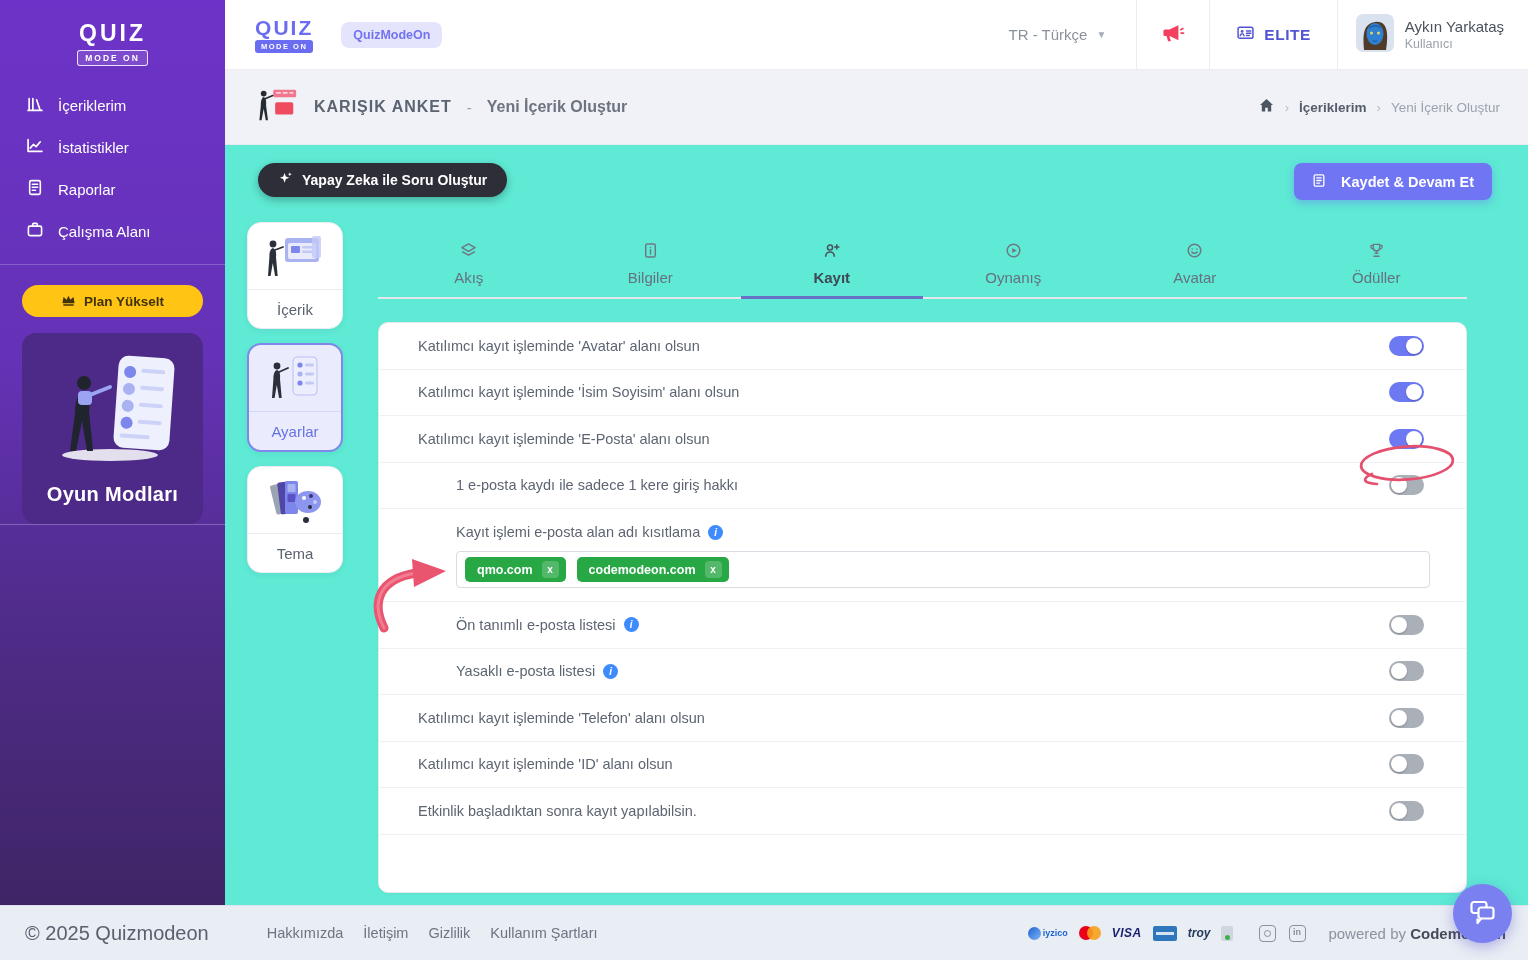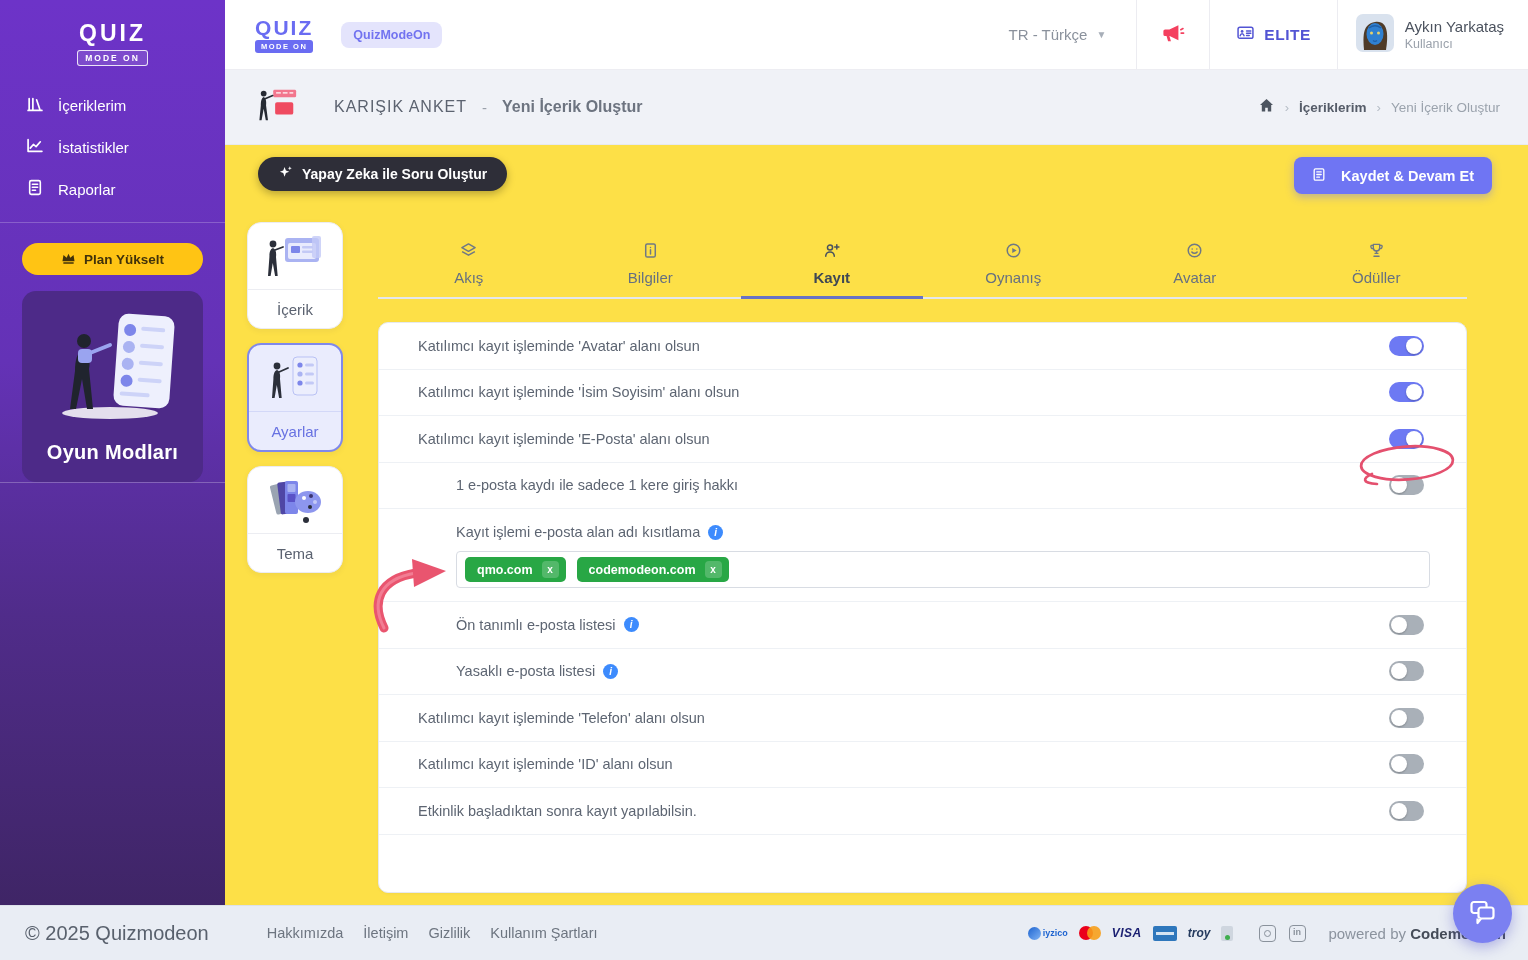--- a/index.html
+++ b/index.html
@@ -1,17 +1,17 @@
 <!DOCTYPE html>
 <html><head>
 <meta charset="utf-8">
 <style>
   * { box-sizing: border-box; margin: 0; padding: 0; }
   body { font-family: "Liberation Sans", sans-serif; background:#f3f4f8; }
-  .app { position:relative; width:1528px; height:960px; overflow:hidden; background:#fde047; }
+  .app { position:relative; width:1528px; height:960px; overflow:hidden; background:#5eead4; }
 
   
   .sidebar { position:absolute; left:0; top:0; width:225px; height:905px; color:#fff;
     background:linear-gradient(180deg,#6d33c8 0%,#6432b6 40%,#502c8a 68%,#3f2566 100%);
     display:flex; flex-direction:column; }
   .sb-logo { padding:20px 0 12px; text-align:center; }
   .sb-logo .q { font-size:23px; font-weight:bold; letter-spacing:3px; }
   .sb-logo .m { display:inline-block; margin-top:3px; font-size:8.5px; font-weight:bold; letter-spacing:2px;
     padding:2px 7px; border:1px solid rgba(255,255,255,.85); border-radius:3px; background:rgba(255,255,255,.12); }
   .sb-nav { padding:6px 0 12px; }
@@ -45,31 +45,31 @@
   .elite { display:flex; align-items:center; gap:9px; color:#5254d4; font-weight:bold; font-size:15.5px;
     letter-spacing:.5px; padding:0 26px; cursor:pointer; }
   .user { display:flex; align-items:center; gap:11px; padding:0 24px 0 18px; cursor:pointer; }
   .user-name { color:#4b525e; font-size:15px; }
   .user-role { color:#9aa1ab; font-size:12.5px; margin-top:2px; }
 
   
   .pagebar { position:absolute; left:225px; top:70px; width:1303px; height:75px; background:#f0f2f7;
     border-bottom:1px solid #e7eaef; display:flex; align-items:center; }
   .pt-wrap { display:flex; align-items:center; gap:15px; margin-left:32px; }
-  .page-title { color:#5c6370; font-size:16px; font-weight:normal; letter-spacing:1px;margin-left:20px; }
+  .page-title { color:#5c6370; font-size:16px; font-weight:bold; letter-spacing:1px; }
   .page-dash { color:#9aa1ab; font-size:15px; }
   .page-sub { color:#6d7480; font-size:16px; font-weight:bold; }
   .breadcrumb { margin-left:auto; margin-right:28px; display:flex; align-items:center; gap:10px; font-size:13.5px; }
   .bc-sep { color:#b6bdc6; font-size:13px; }
   .bc-link { color:#555c68; font-weight:bold; cursor:pointer; }
   .bc-cur { color:#9ba3ad; }
 
   
   .content { position:absolute; left:225px; top:145px; width:1303px; height:760px; }
-  .actions { position:absolute; top:12px; left:33px; right:36px; display:flex; justify-content:space-between; }
+  .actions { position:absolute; top:18px; left:33px; right:36px; display:flex; justify-content:space-between; }
   .ai-btn { display:flex; align-items:center; gap:9px; background:#2e2e38; color:#fff; font-size:14px; font-weight:bold;
     height:34px; padding:0 20px; border-radius:17px; border:none; cursor:pointer; box-shadow:0 3px 8px rgba(0,0,0,.28);
     font-family:"Liberation Sans",sans-serif; }
   .save-btn { display:flex; align-items:center; gap:15px; background:#6f75f3; color:#fff; font-size:14.5px; font-weight:bold;
     height:37px; padding:0 18px; border-radius:8px; border:none; cursor:pointer; box-shadow:0 3px 9px rgba(111,117,243,.45);
     font-family:"Liberation Sans",sans-serif; }
 
   .side-cards { position:absolute; left:22px; top:77px; width:96px; display:flex; flex-direction:column; gap:14px; }
   .side-card { background:#fff; border:1px solid #ececf2; border-radius:14px; overflow:hidden; cursor:pointer;
     box-shadow:0 2px 6px rgba(40,40,90,.06); }
@@ -173,20 +173,29 @@
       </div>
       <div class="sb-item">
         <span>
           <svg width="18" height="17" viewBox="0 0 16 16" fill="none" stroke="#fff" stroke-width="1.5" stroke-linecap="round">
               <rect x="3" y="1.5" width="10" height="13" rx="1.5"></rect>
               <path d="M5.5 5h5M5.5 7.8h5M5.5 10.6h3"></path>
             </svg>
         </span>
         <span>Raporlar</span>
       </div>
+      <div class="sb-item">
+        <span>
+          <svg width="18" height="17" viewBox="0 0 16 16" fill="none" stroke="#fff" stroke-width="1.5" stroke-linecap="round">
+              <rect x="1.8" y="4.8" width="12.4" height="9" rx="1.5"></rect>
+              <path d="M5.8 4.8V3.2a1 1 0 0 1 1-1h2.4a1 1 0 0 1 1 1v1.6"></path>
+            </svg>
+        </span>
+        <span>Çalışma Alanı</span>
+      </div>
     </nav>
     <div class="sb-div"></div>
     <div class="sb-promo">
       <button class="upgrade">
         <span>
           <svg width="15" height="13" viewBox="0 0 16 14">
               <path d="M1.5 11 2.6 4.4 6 7.4 8 3l2 4.4 3.4-3L14.5 11Z" fill="#41320a"></path>
               <rect x="2.2" y="12" width="11.6" height="1.6" rx=".8" fill="#41320a"></rect>
             </svg>
         </span>

